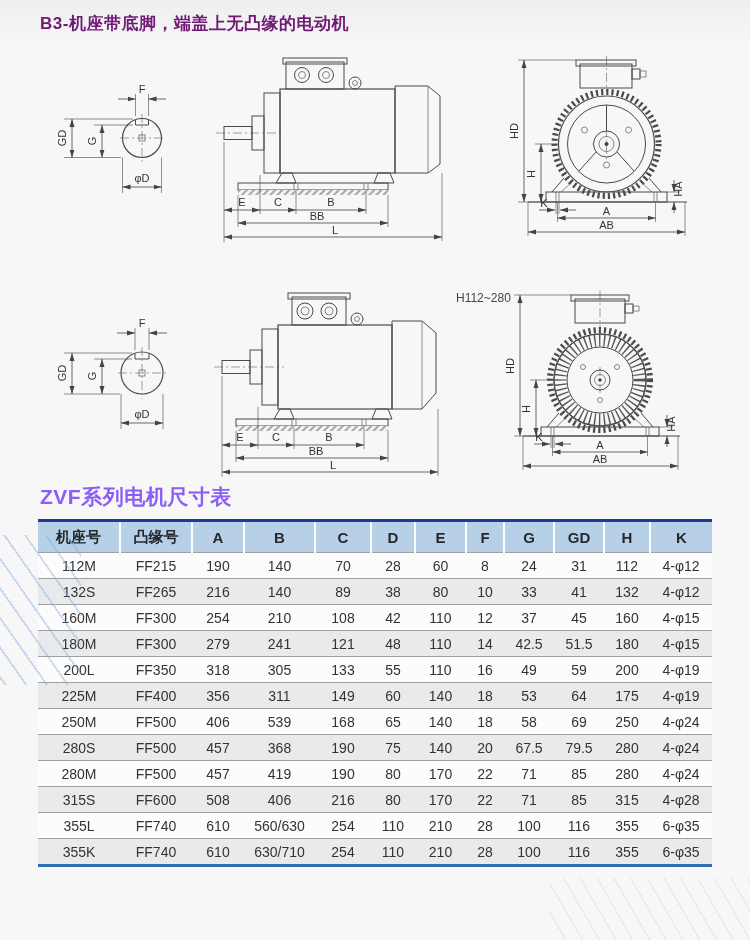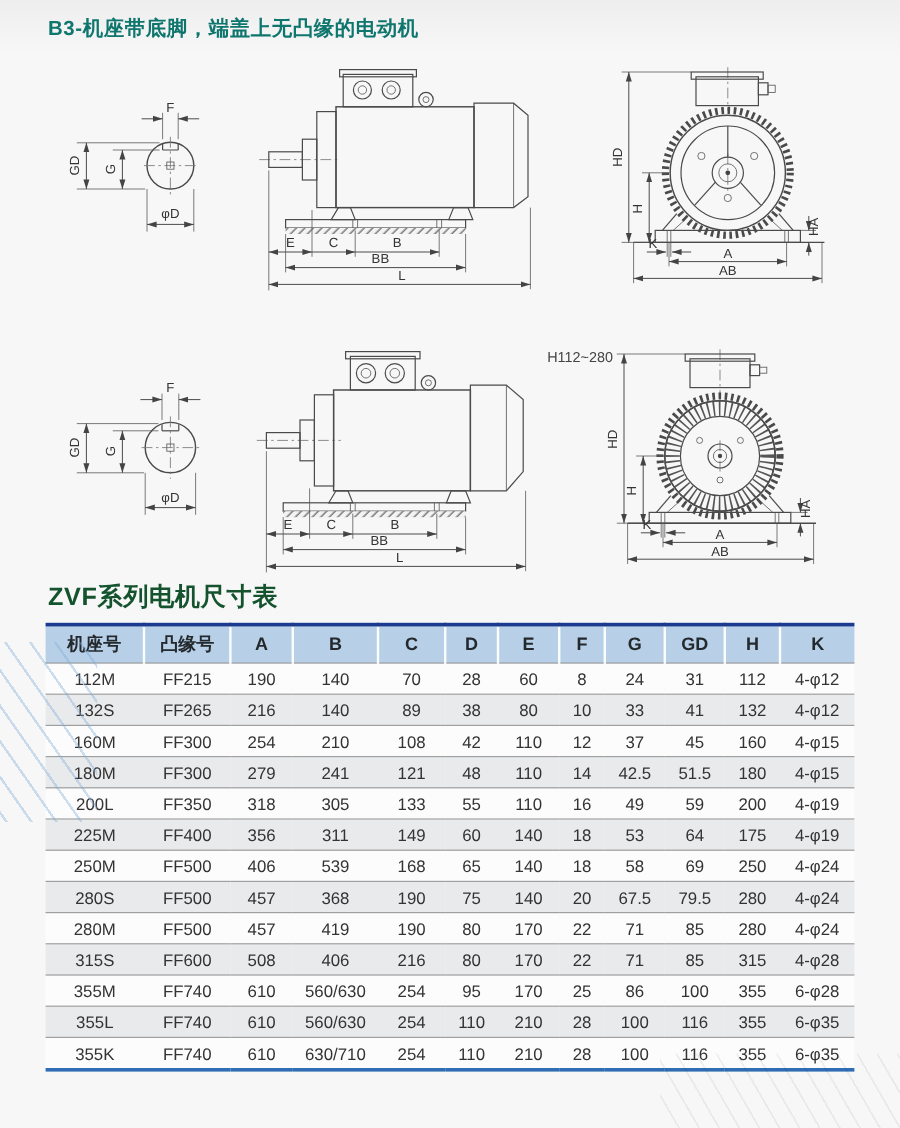--- a/index.html
+++ b/index.html
@@ -3,25 +3,25 @@
 <meta charset="utf-8">
 <style>
   html,body{margin:0;padding:0;}
   body{
     width:750px;height:940px;overflow:hidden;position:relative;
     background:linear-gradient(180deg,#eeeeef 0%,#f7f7f8 45px,#f7f7f8 100%);
     font-family:"Liberation Sans",sans-serif;
   }
   .page-title{
     position:absolute;left:40px;top:12px;font-size:17px;font-weight:600;
-    color:#0f766e;letter-spacing:.5px;
+    color:#701a75;letter-spacing:.5px;
   }
   .section-title{
     position:absolute;left:40px;top:483px;font-size:21px;font-weight:bold;
-    color:#14532d;letter-spacing:.5px;
+    color:#8b5cf6;letter-spacing:.5px;
   }
   .drawing-caption{
     position:absolute;font-size:12px;color:#444;margin-top:45px;
   }
   #caption1{left:456px;top:246px;}
   #caption2{left:472px;top:477px;font-family:Liberation Mono, monospace;}
   svg{position:absolute;left:30px;}
   #svg-group1{top:52px;}
   #svg-group2{top:285px;}
   .dl{stroke:#4a4a4a;stroke-width:1;fill:none;}
@@ -533,34 +533,20 @@
         <td>216</td>
         <td>80</td>
         <td>170</td>
         <td>22</td>
         <td>71</td>
         <td>85</td>
         <td>315</td>
         <td>4-φ28</td>
       </tr>
       <tr>
-        <td>355M</td>
-        <td>FF740</td>
-        <td>610</td>
-        <td>560/630</td>
-        <td>254</td>
-        <td>95</td>
-        <td>170</td>
-        <td>25</td>
-        <td>86</td>
-        <td>100</td>
-        <td>355</td>
-        <td>6-φ28</td>
-      </tr>
-      <tr>
         <td>355L</td>
         <td>FF740</td>
         <td>610</td>
         <td>560/630</td>
         <td>254</td>
         <td>110</td>
         <td>210</td>
         <td>28</td>
         <td>100</td>
         <td>116</td>

